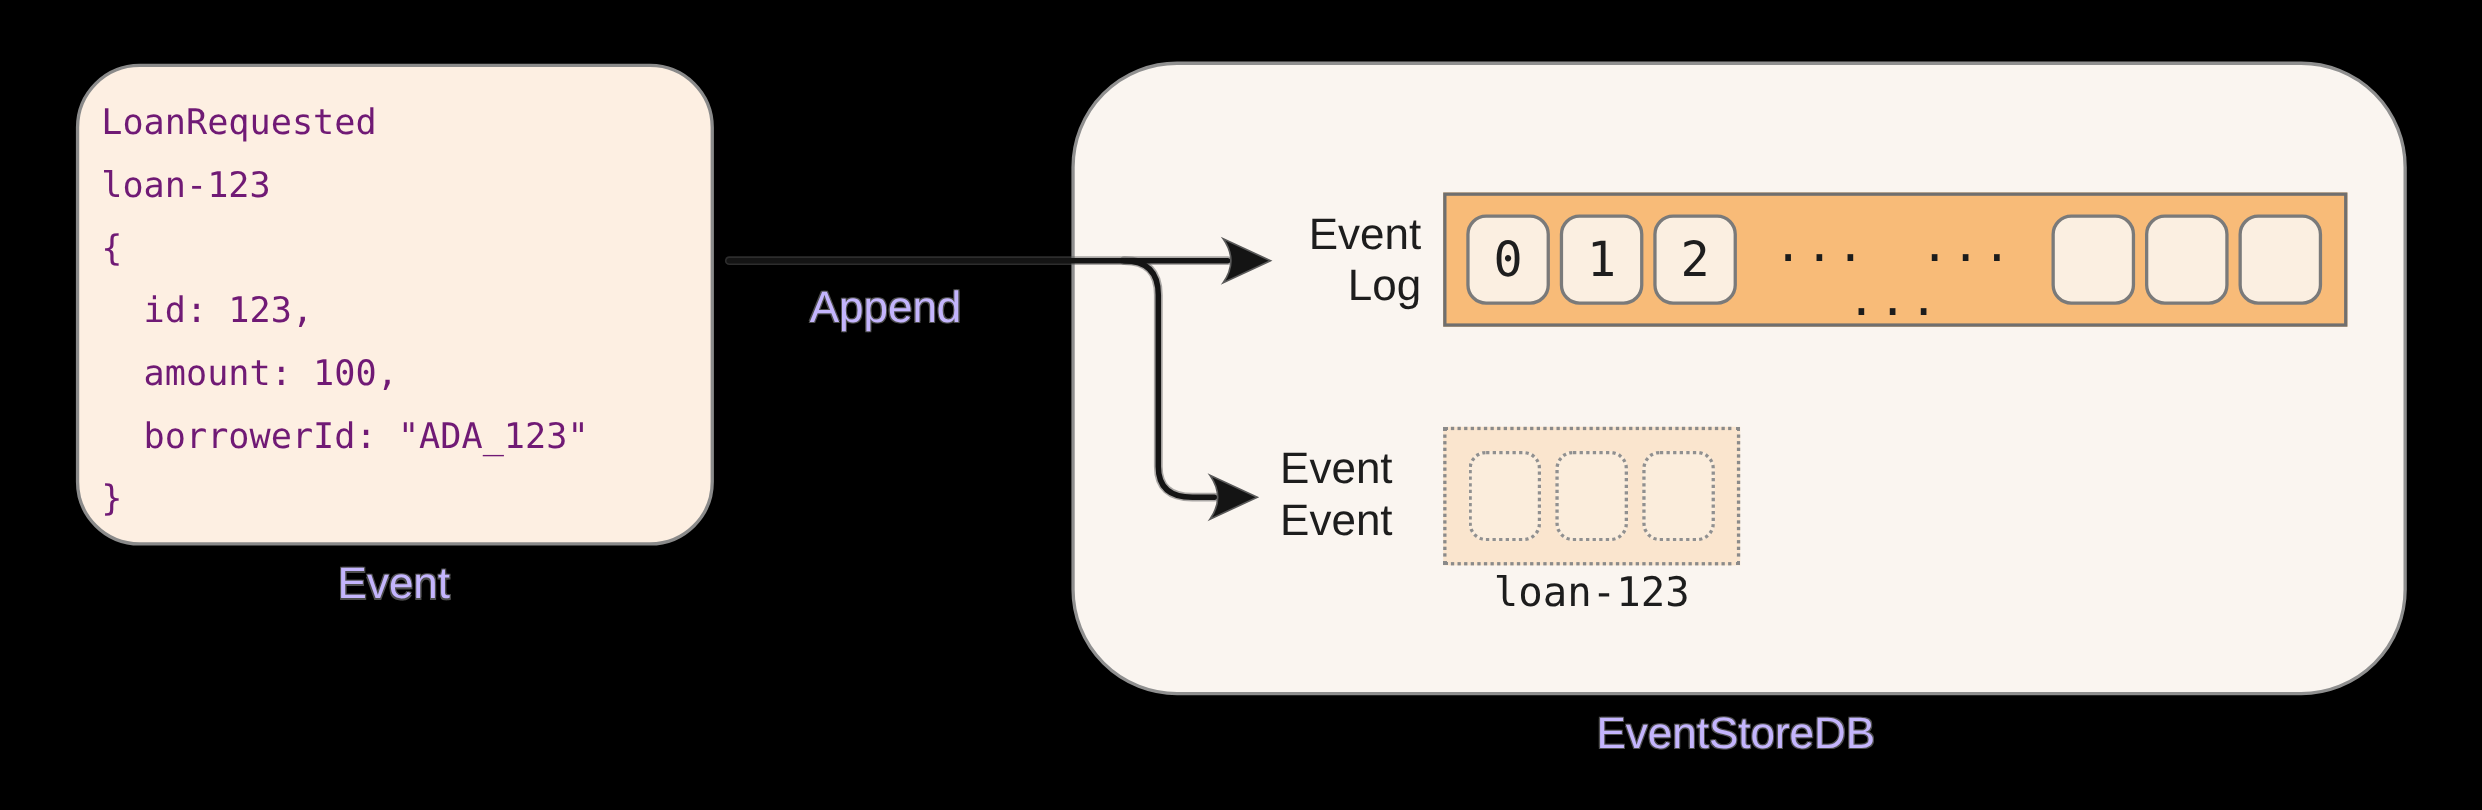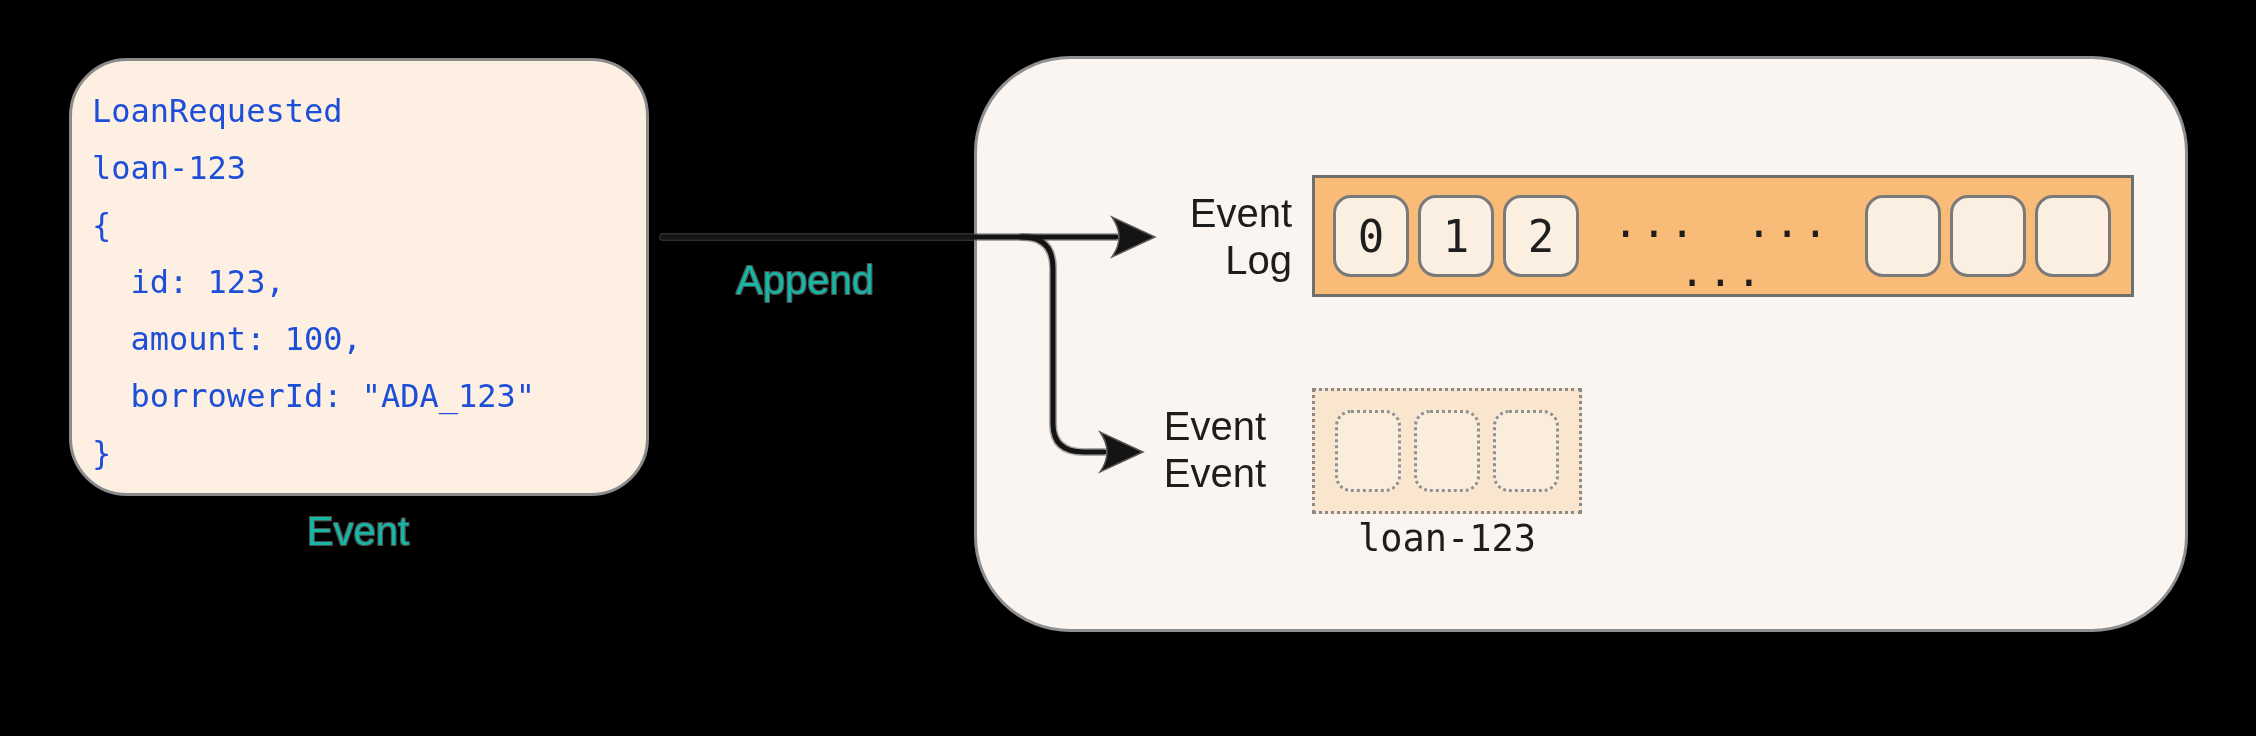--- a/index.html
+++ b/index.html
@@ -9,25 +9,25 @@
   }
   
   .event-card{
     position:absolute;left:69px;top:58px;width:580px;height:438px;
     background:#FDEFE2;border:3px solid #8A8A8A;border-radius:58px;
     box-sizing:border-box;
   }
   .event-card pre{
     margin:0;padding:22px 0 0 20px;
     font-family:"DejaVu Sans Mono",monospace;font-size:32px;line-height:57px;
-    color:#1d4ed8;white-space:pre;
+    color:#701a75;white-space:pre;
   }
   
   .ghost{
-    position:absolute;font-size:40px;line-height:44px;color:#14b8a6;
+    position:absolute;font-size:40px;line-height:44px;color:#c4b5fd;
     text-shadow:1px 1px 0 #4E4E4E,-1px -1px 0 #4E4E4E,1px -1px 0 #4E4E4E,-1px 1px 0 #4E4E4E;
   }
   .event-caption{left:258px;top:509px;width:200px;text-align:center;}
   .append-caption{left:698px;top:258px;width:214px;text-align:center;}
   .esdb-caption{left:1428px;top:645px;width:300px;text-align:center;}
   
   .esdb{
     position:absolute;left:974px;top:56px;width:1214px;height:576px;
     background:#FAF5F0;border:3px solid #8F8F8F;border-radius:96px;
     box-sizing:border-box;
@@ -88,20 +88,21 @@
   id: 123,
   amount: 100,
   borrowerId: "ADA_123"
 }</pre>
   </div>
   <div class="ghost event-caption">Event</div>
 
   <div class="ghost append-caption">Append</div>
 
   <div class="esdb"></div>
+  <div class="ghost esdb-caption">EventStoreDB</div>
 
   <div class="inlabel log-label">
     <span>Event</span><br>
     <span>Log</span>
   </div>
   <div class="logbar">
     <div class="cell">
       <span>0</span>
     </div>
     <div class="cell">

